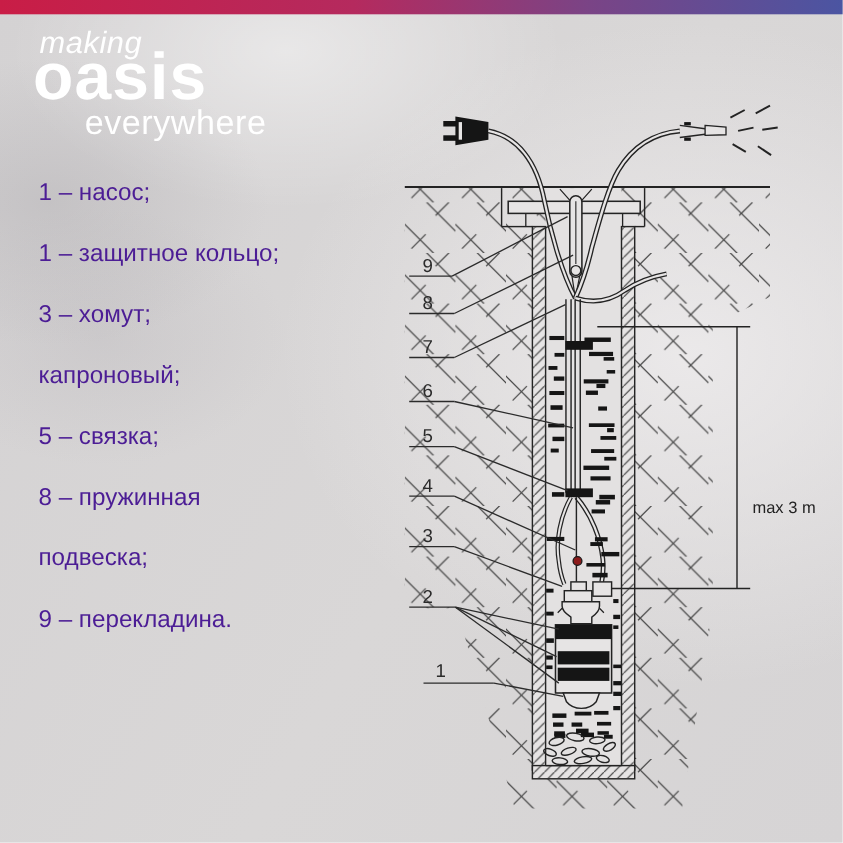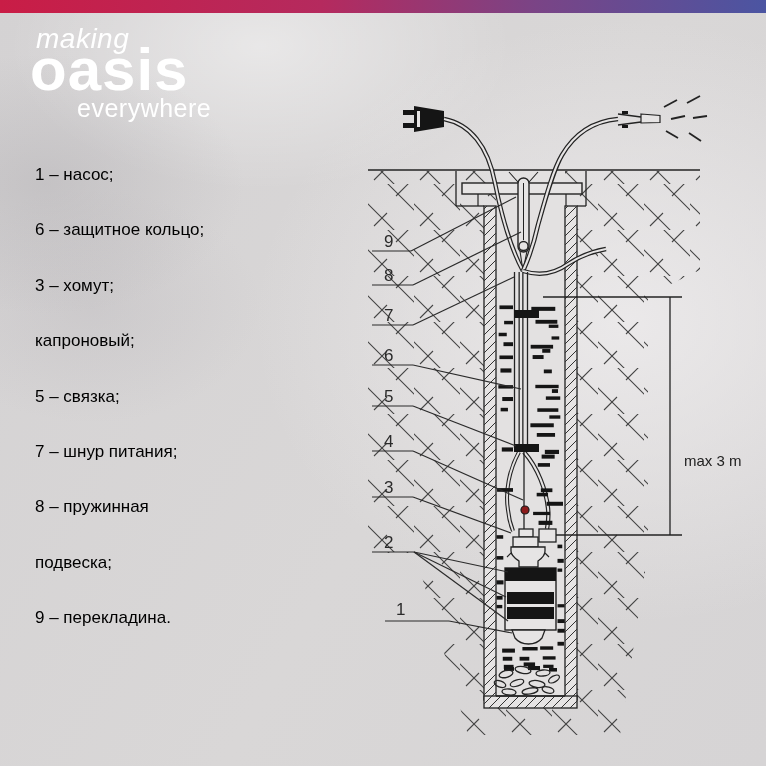--- a/index.html
+++ b/index.html
@@ -13,46 +13,45 @@
       radial-gradient(ellipse 520px 420px at 82% 42%, rgba(238,236,237,.85), transparent 72%),
       linear-gradient(120deg,#d4d2d3 0%,#d9d7d7 55%,#d6d4d5 100%);
   }
   .topbar{
     position:absolute;left:0;top:0;width:766px;height:13px;
     background:linear-gradient(90deg,#c91d46 0%,#b52a5e 42%,#7a4486 70%,#4b55a2 100%);
   }
   .logo{position:absolute;left:0;top:13px;color:#ffffff;}
   .logo .making{position:absolute;left:36px;top:10px;font-size:28px;font-weight:500;letter-spacing:.5px;font-style:italic;}
   .logo .oasis{position:absolute;left:30px;top:22px;font-size:60px;font-weight:700;letter-spacing:1px;}
-  .logo .everywhere{position:absolute;left:77px;top:81px;font-size:25px;font-weight:500;letter-spacing:.5px;}
+  .logo .everywhere{position:absolute;left:77px;top:81px;font-size:31px;font-weight:500;letter-spacing:.5px;}
   .legend{
     position:absolute;left:35px;top:147px;width:330px;
-    color:#000000;font-size:17px;font-weight:500;line-height:55.4px;white-space:nowrap;
+    color:#4c1d95;font-size:22px;font-weight:500;line-height:55.4px;white-space:nowrap;
   }
   .diagram{position:absolute;left:0;top:0;}
   svg text{font-family:"Liberation Sans", sans-serif;}
 </style>
 </head>
 <body>
 
 <div class="topbar"></div>
 
 <div class="logo">
   <div class="making">making</div>
   <div class="oasis">oasis</div>
   <div class="everywhere">everywhere</div>
 </div>
 
 <div class="legend">
   <div>1 – насос;</div>
-  <div>6 – защитное кольцо;</div>
+  <div>1 – защитное кольцо;</div>
   <div>3 – хомут;</div>
   <div>капроновый;</div>
   <div>5 – связка;</div>
-  <div>7 – шнур питания;</div>
   <div>8 – пружинная</div>
   <div>подвеска;</div>
   <div>9 – перекладина.</div>
 </div>
 
 <svg class="diagram" width="766" height="766" viewBox="0 0 766 766">
   <defs>
     <pattern id="soil" width="46" height="46" patternUnits="userSpaceOnUse">
       <path d="M-6,14 L30,50 M14,-6 L50,30" stroke="#454545" stroke-width="1.1" fill="none"></path>
       <path d="M28,12 L41,-1 M6,42 L19,29" stroke="#454545" stroke-width="1.1" fill="none"></path>

